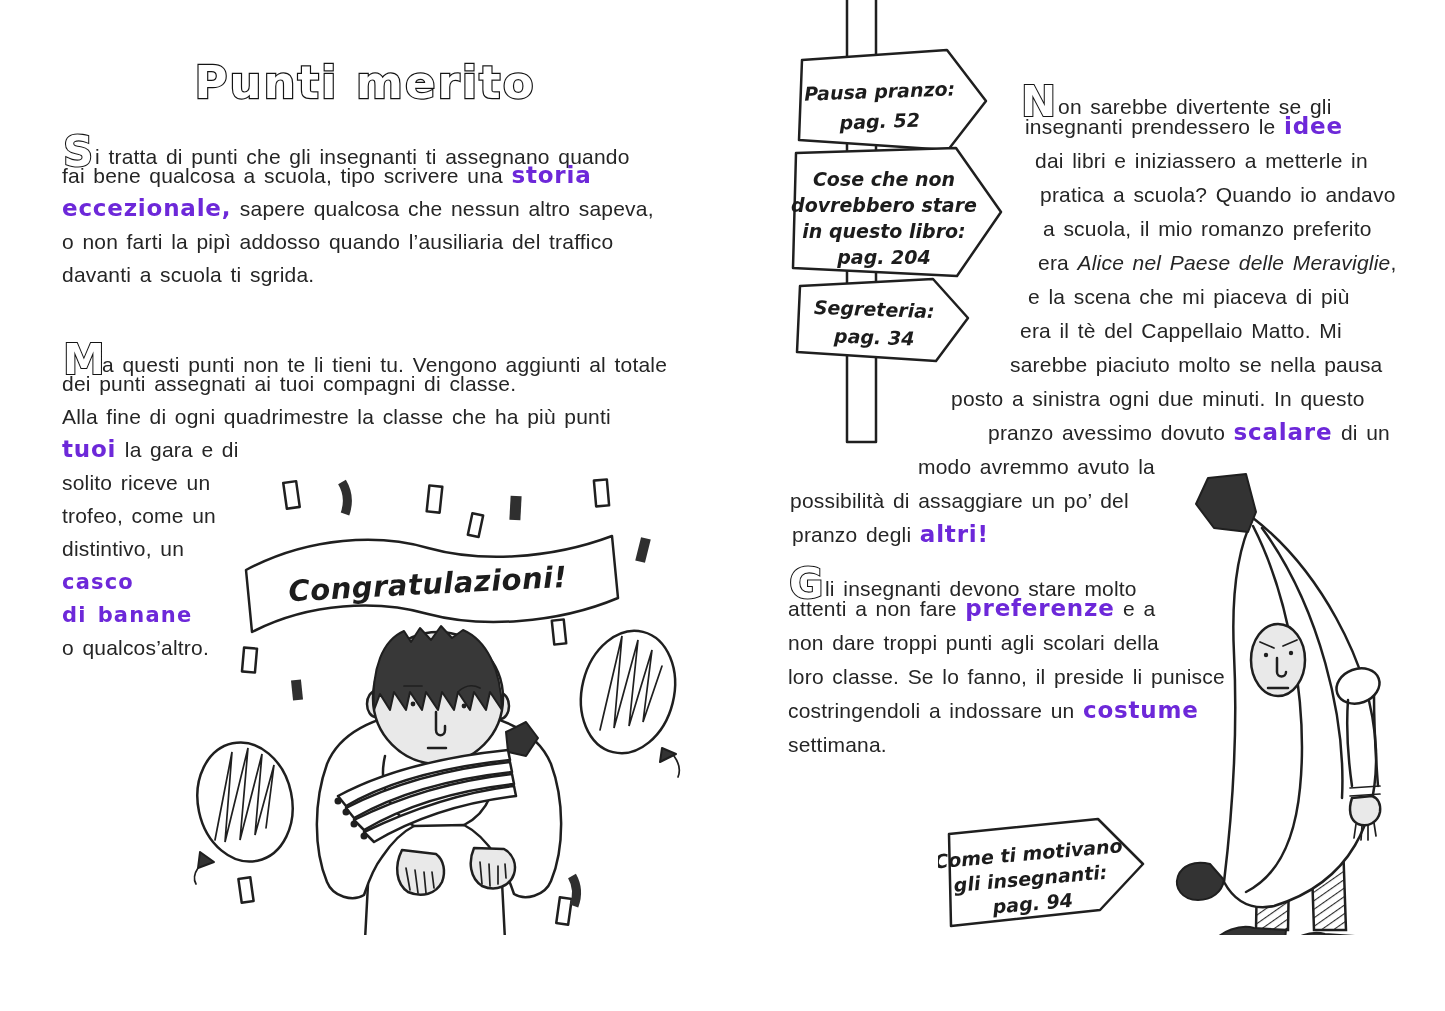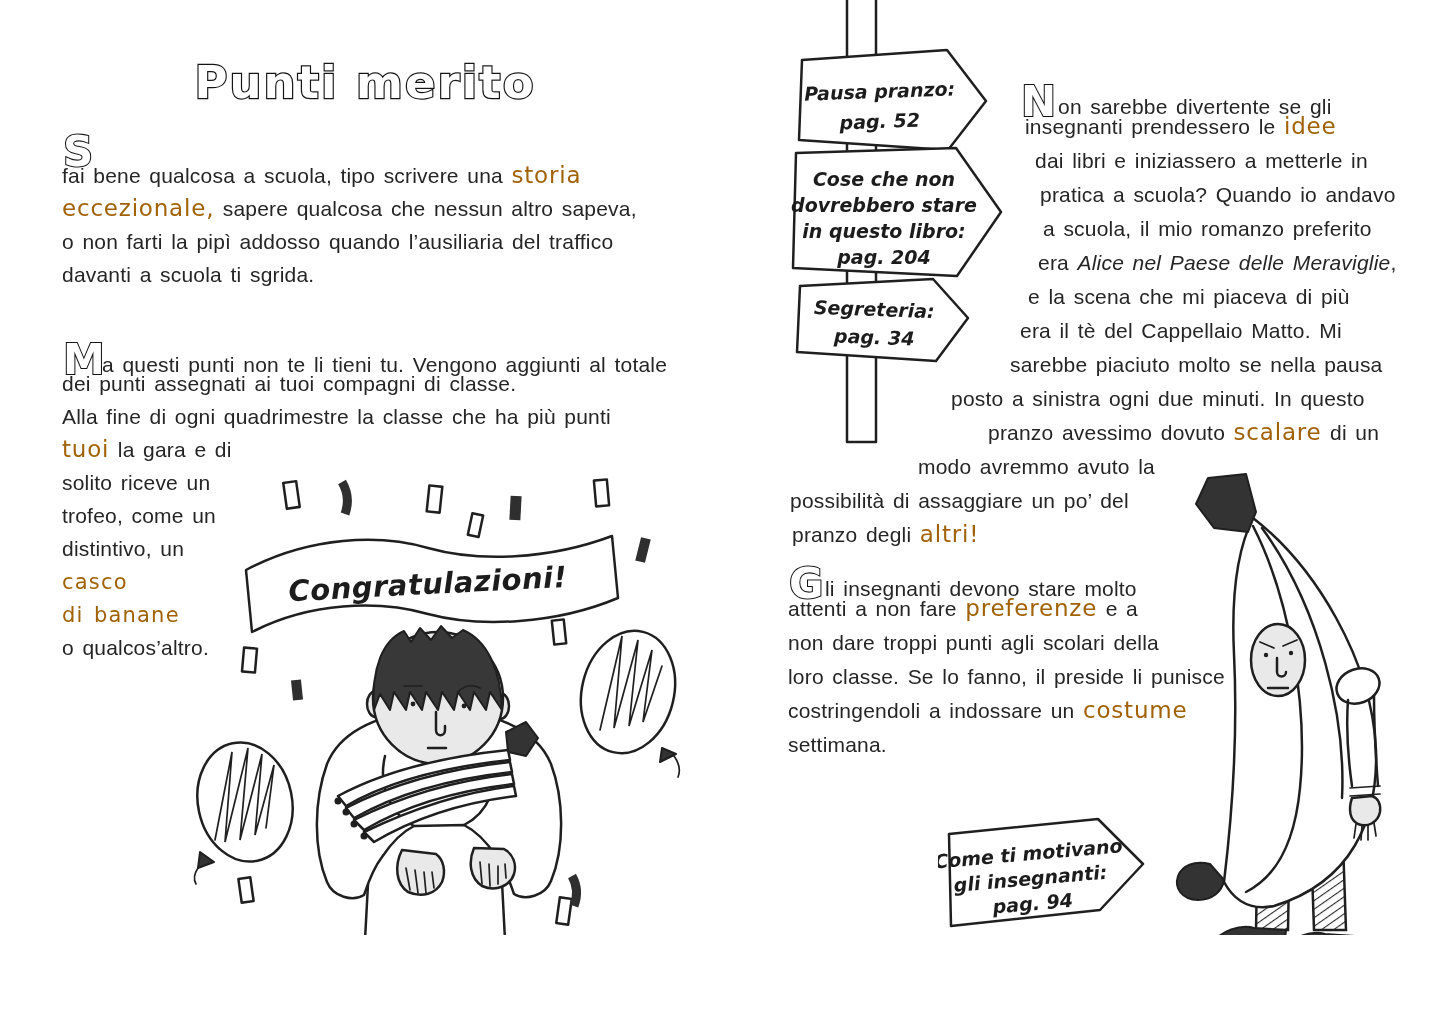--- a/index.html
+++ b/index.html
@@ -6,22 +6,22 @@
   #page {
     position:relative; width:1445px; height:935px;
     background:#ffffff; overflow:hidden;
     font-family:"Liberation Sans", sans-serif; color:#252525;
   }
   .abs { position:absolute; }
   .tx { position:absolute; font:21px/33px "Liberation Sans", sans-serif;
         color:#252525; letter-spacing:0.2px; word-spacing:2.5px; white-space:nowrap; }
   .tline { height:33px; }
   .rp1 .tline { height:34px; }
-  .bw { font-family:"DejaVu Sans", sans-serif; font-weight:normal;
-        font-size:23px; letter-spacing:0.8px; color:#a16207; }
+  .bw { font-family:"DejaVu Sans", sans-serif; font-weight:bold;
+        font-size:23px; letter-spacing:0.8px; color:#6d28d9; }
   .bw-lg { font-size:21px; letter-spacing:1.2px; }
   .it { font-style:italic; }
   .dc { vertical-align:-10px; }
   .outline-title { font-family:"DejaVu Sans", sans-serif; font-weight:bold;
         font-size:45px; fill:#ffffff; stroke:#141414; stroke-width:2.4px;
         paint-order:stroke; letter-spacing:2px; }
   .outline-dc { font-family:"DejaVu Sans", sans-serif; font-weight:bold;
         font-size:42px; fill:#ffffff; stroke:#141414; stroke-width:2.1px;
         paint-order:stroke; }
   .sign-text { font-family:"DejaVu Sans", sans-serif; font-style:italic;
@@ -42,21 +42,21 @@
 <div id="page">
 
   <svg class="abs" style="left:175px;top:44px" width="380" height="70" viewBox="0 0 380 70">
     <text x="190" y="54" text-anchor="middle" class="outline-title">Punti merito</text>
   </svg>
 
   <div class="tx" style="left:62px;top:126px;width:610px">
     <div class="tline">
       <svg class="dc" width="33" height="48" viewBox="0 0 33 48">
         <text x="1" y="40" class="outline-dc">S</text>
-      </svg>
+      </svg><span>i tratta di punti che gli insegnanti ti assegnano quando</span>
     </div>
     <div class="tline">
       <span>fai bene qualcosa a scuola, tipo scrivere una </span><span class="bw">storia</span>
     </div>
     <div class="tline">
       <span class="bw">eccezionale,</span><span> sapere qualcosa che nessun altro sapeva,</span>
     </div>
     <div class="tline"><span>o non farti la pipì addosso quando l’ausiliaria del traffico</span></div>
     <div class="tline"><span>davanti a scuola ti sgrida.</span></div>
   </div>

